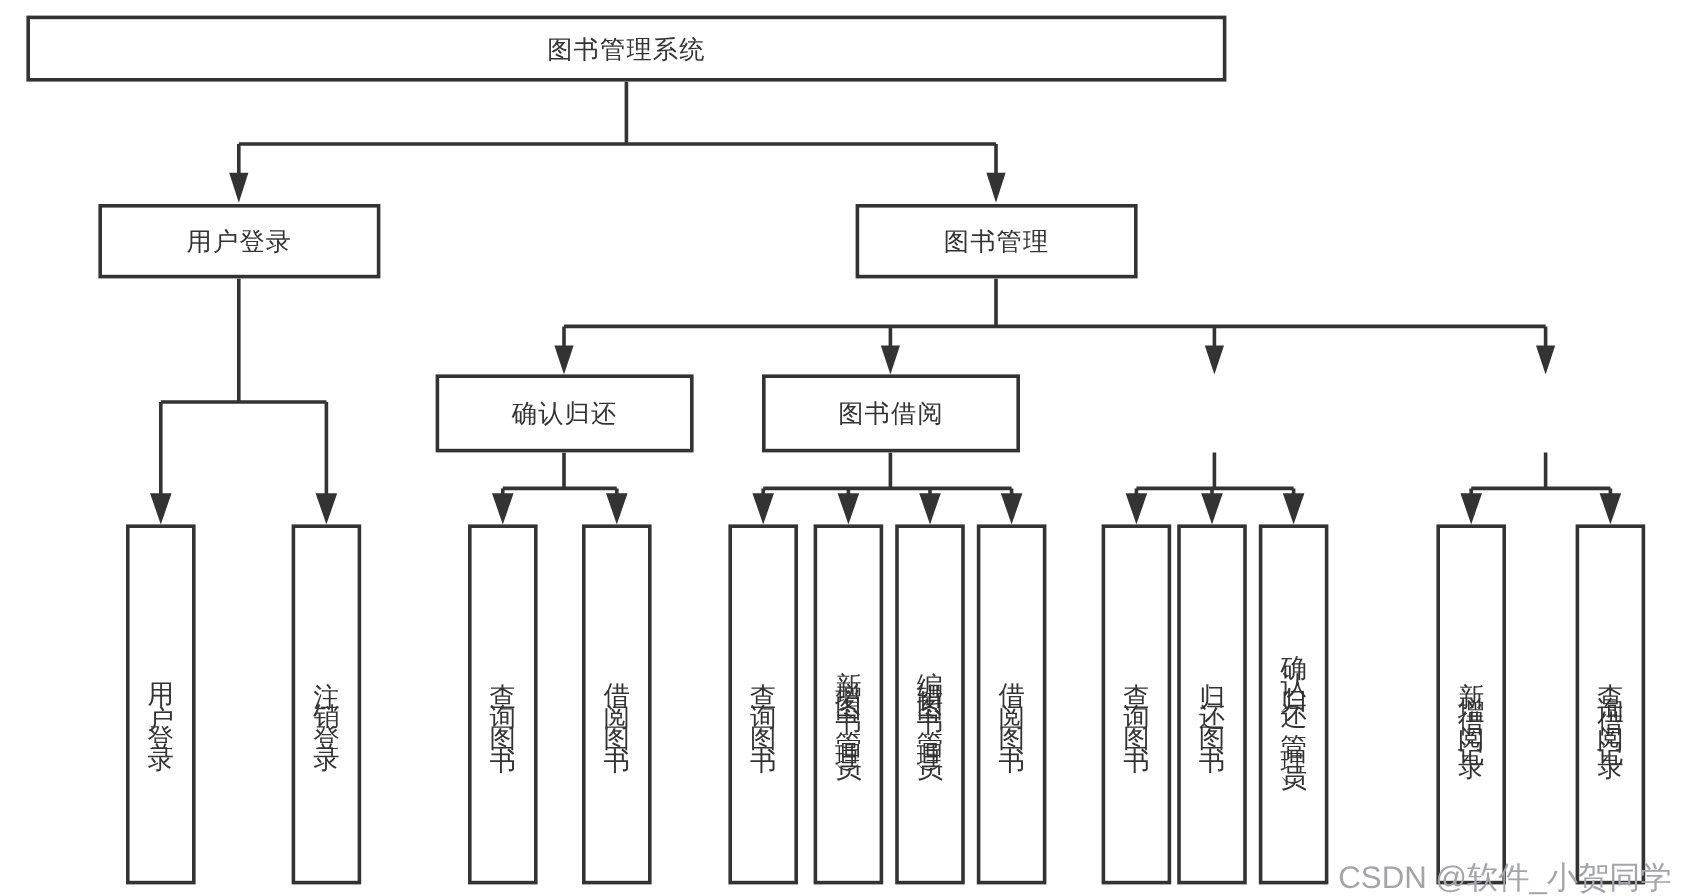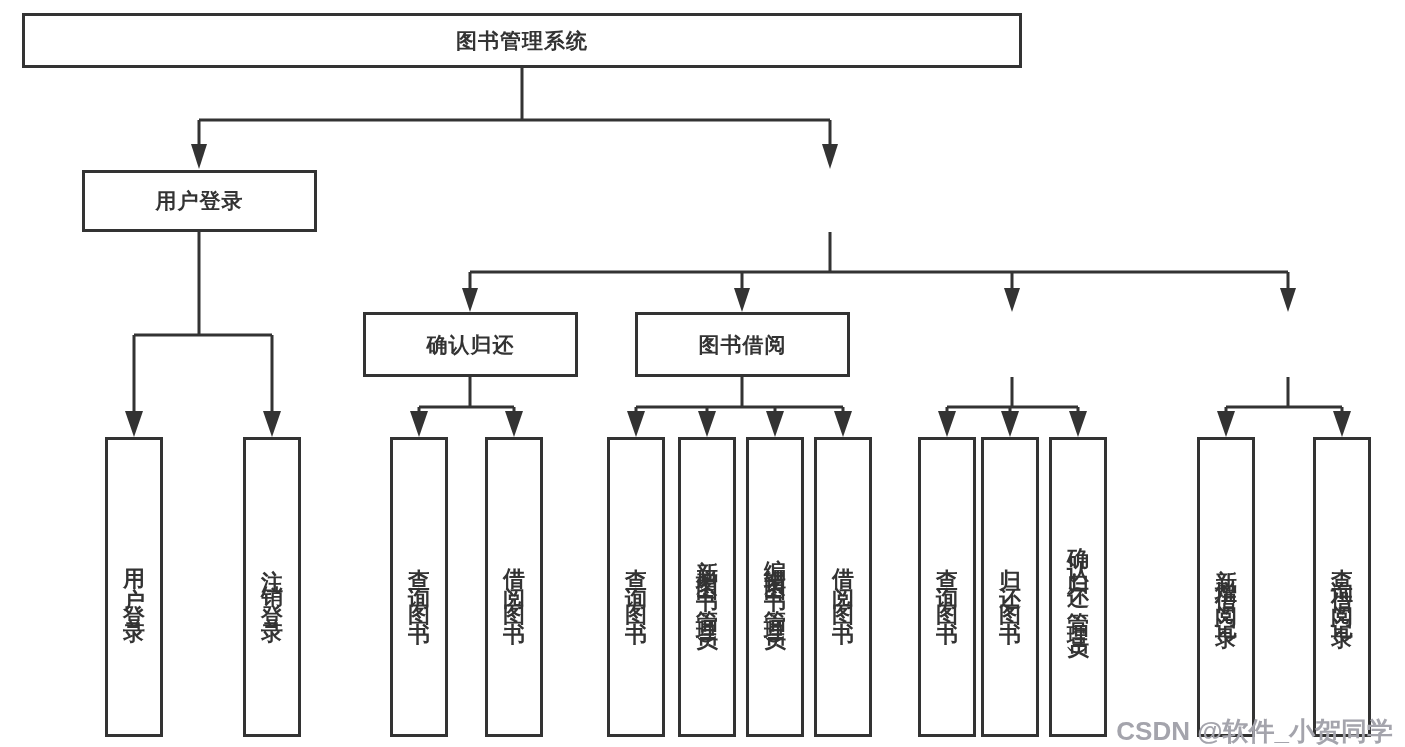--- a/index.html
+++ b/index.html
@@ -4,21 +4,20 @@
 <style>
   html, body { margin: 0; padding: 0; background: #ffffff; }
   .canvas {
     position: relative;
     width: 1405px;
     height: 747px;
     background: #ffffff;
     font-family: "Liberation Sans", sans-serif;
     color: #333333;
     overflow: hidden;
-    font-weight: bold;
   }
   .connectors {
     position: absolute;
     left: 0; top: 0;
     width: 1405px; height: 747px;
   }
   .box {
     position: absolute;
     box-sizing: border-box;
     background: #ffffff;
@@ -121,20 +120,23 @@
     </g>
   </svg>
 
   <div class="box root-box">
     <span class="hlabel">图书管理系统</span>
   </div>
 
   <div class="box l2-login">
     <span class="hlabel">用户登录</span>
   </div>
+  <div class="box l2-mgmt">
+    <span class="hlabel">图书管理</span>
+  </div>
 
   <div class="box l3 l3-newbook">
     <span class="hlabel">确认归还</span>
   </div>
   <div class="box l3 l3-borrow">
     <span class="hlabel">图书借阅</span>
   </div>
 
   <div class="box leaf leaf-1">
     <span class="vlabel ls4">用户登录</span>

